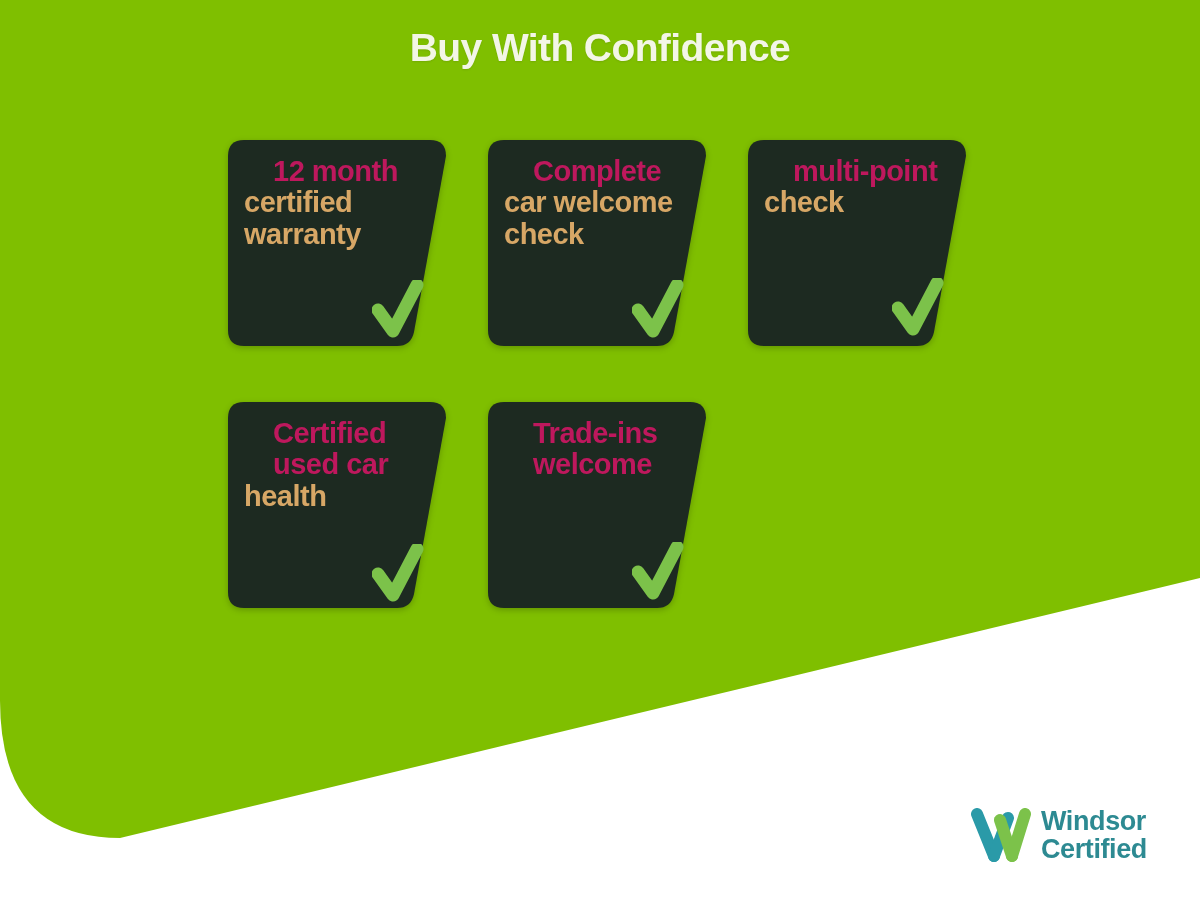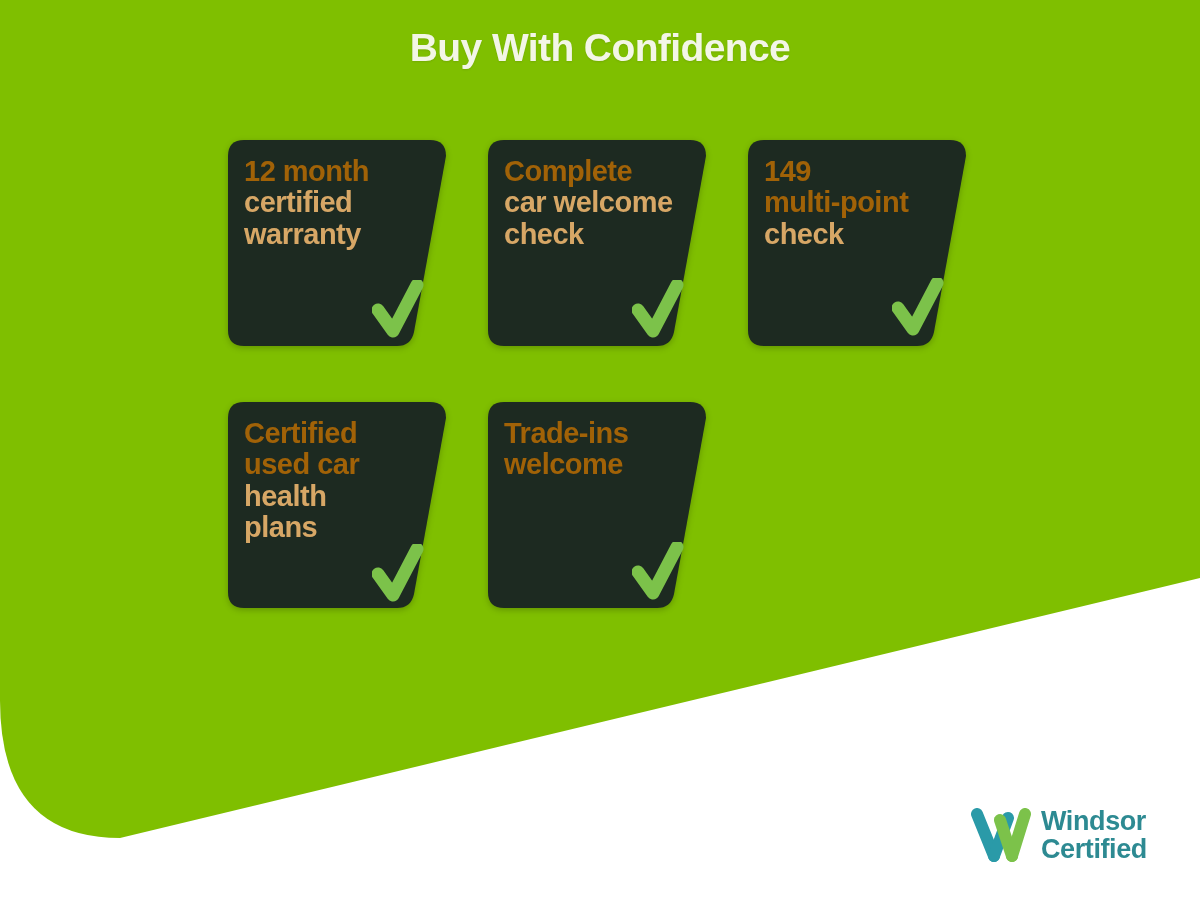--- a/index.html
+++ b/index.html
@@ -70,21 +70,21 @@
     position: absolute;
     left: 16px;
     top: 16px;
     right: 22px;
     z-index: 2;
     line-height: 1.08;
     font-size: 29px;
     font-weight: bold;
     letter-spacing: -0.5px;
   }
-  .line-white { color: #a16207; display: block; }
+  .line-white { color: #be185d; display: block; margin-left: 29px; }
   .line-gold  { color: #d7a766; display: block; }
 
   .tick {
     position: absolute;
     z-index: 3;
     width: 54px;
     height: 62px;
   }
   
   .card.t-high .tick { right: 20px; bottom: 6px; }
@@ -151,38 +151,36 @@
       <svg class="tick" viewBox="0 0 54 62" aria-hidden="true">
         <path d="M 6 30 L 21 51 L 45 5" stroke="#7cc24a" stroke-width="13" stroke-linecap="round" stroke-linejoin="round" fill="none"></path>
       </svg>
     </div>
 
     <div class="card t-high">
       <svg class="card-shape" viewBox="0 0 218 206" preserveAspectRatio="none" aria-hidden="true">
         <path d="M 16 0 L 202 0 Q 218 0 218 16 L 186 192 Q 183 206 169 206 L 16 206 Q 0 206 0 190 L 0 16 Q 0 0 16 0 Z" fill="#1d2a21"></path>
       </svg>
       <div class="card-body">
-        <span class="line-white">149</span>
         <span class="line-white">multi-point</span>
         <span class="line-gold">check</span>
       </div>
       <svg class="tick" viewBox="0 0 54 62" aria-hidden="true">
         <path d="M 6 30 L 21 51 L 45 5" stroke="#7cc24a" stroke-width="13" stroke-linecap="round" stroke-linejoin="round" fill="none"></path>
       </svg>
     </div>
 
     <div class="card t-low">
       <svg class="card-shape" viewBox="0 0 218 206" preserveAspectRatio="none" aria-hidden="true">
         <path d="M 16 0 L 202 0 Q 218 0 218 16 L 186 192 Q 183 206 169 206 L 16 206 Q 0 206 0 190 L 0 16 Q 0 0 16 0 Z" fill="#1d2a21"></path>
       </svg>
       <div class="card-body">
         <span class="line-white">Certified</span>
         <span class="line-white">used car</span>
         <span class="line-gold">health</span>
-        <span class="line-gold">plans</span>
       </div>
       <svg class="tick" viewBox="0 0 54 62" aria-hidden="true">
         <path d="M 6 30 L 21 51 L 45 5" stroke="#7cc24a" stroke-width="13" stroke-linecap="round" stroke-linejoin="round" fill="none"></path>
       </svg>
     </div>
 
     <div class="card t-mid">
       <svg class="card-shape" viewBox="0 0 218 206" preserveAspectRatio="none" aria-hidden="true">
         <path d="M 16 0 L 202 0 Q 218 0 218 16 L 186 192 Q 183 206 169 206 L 16 206 Q 0 206 0 190 L 0 16 Q 0 0 16 0 Z" fill="#1d2a21"></path>
       </svg>

